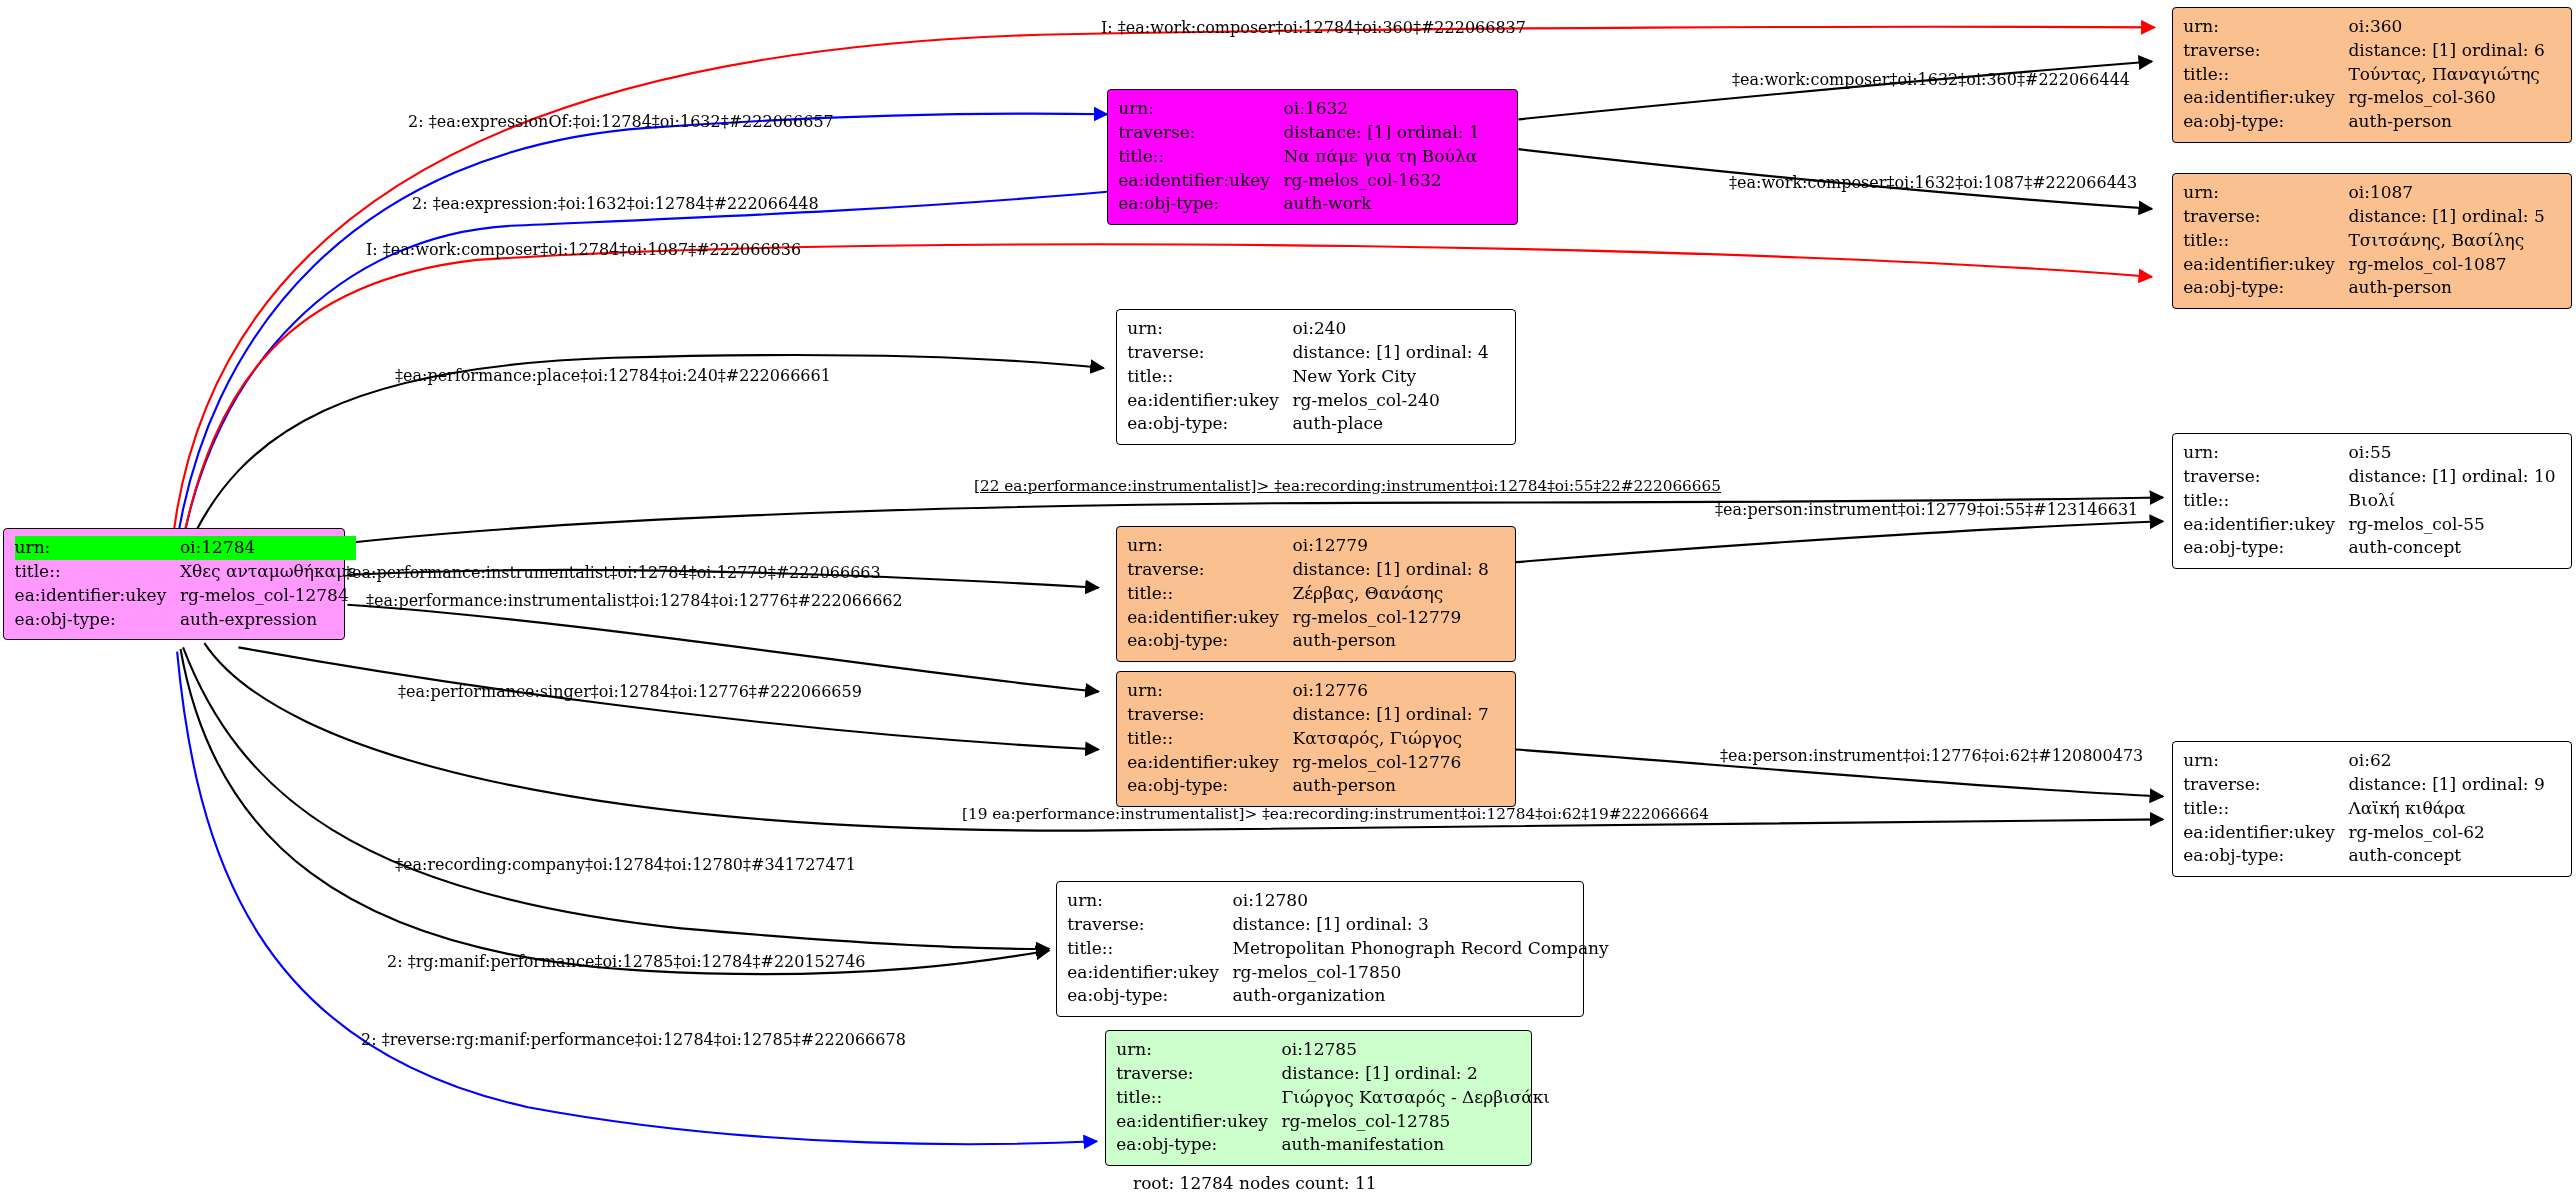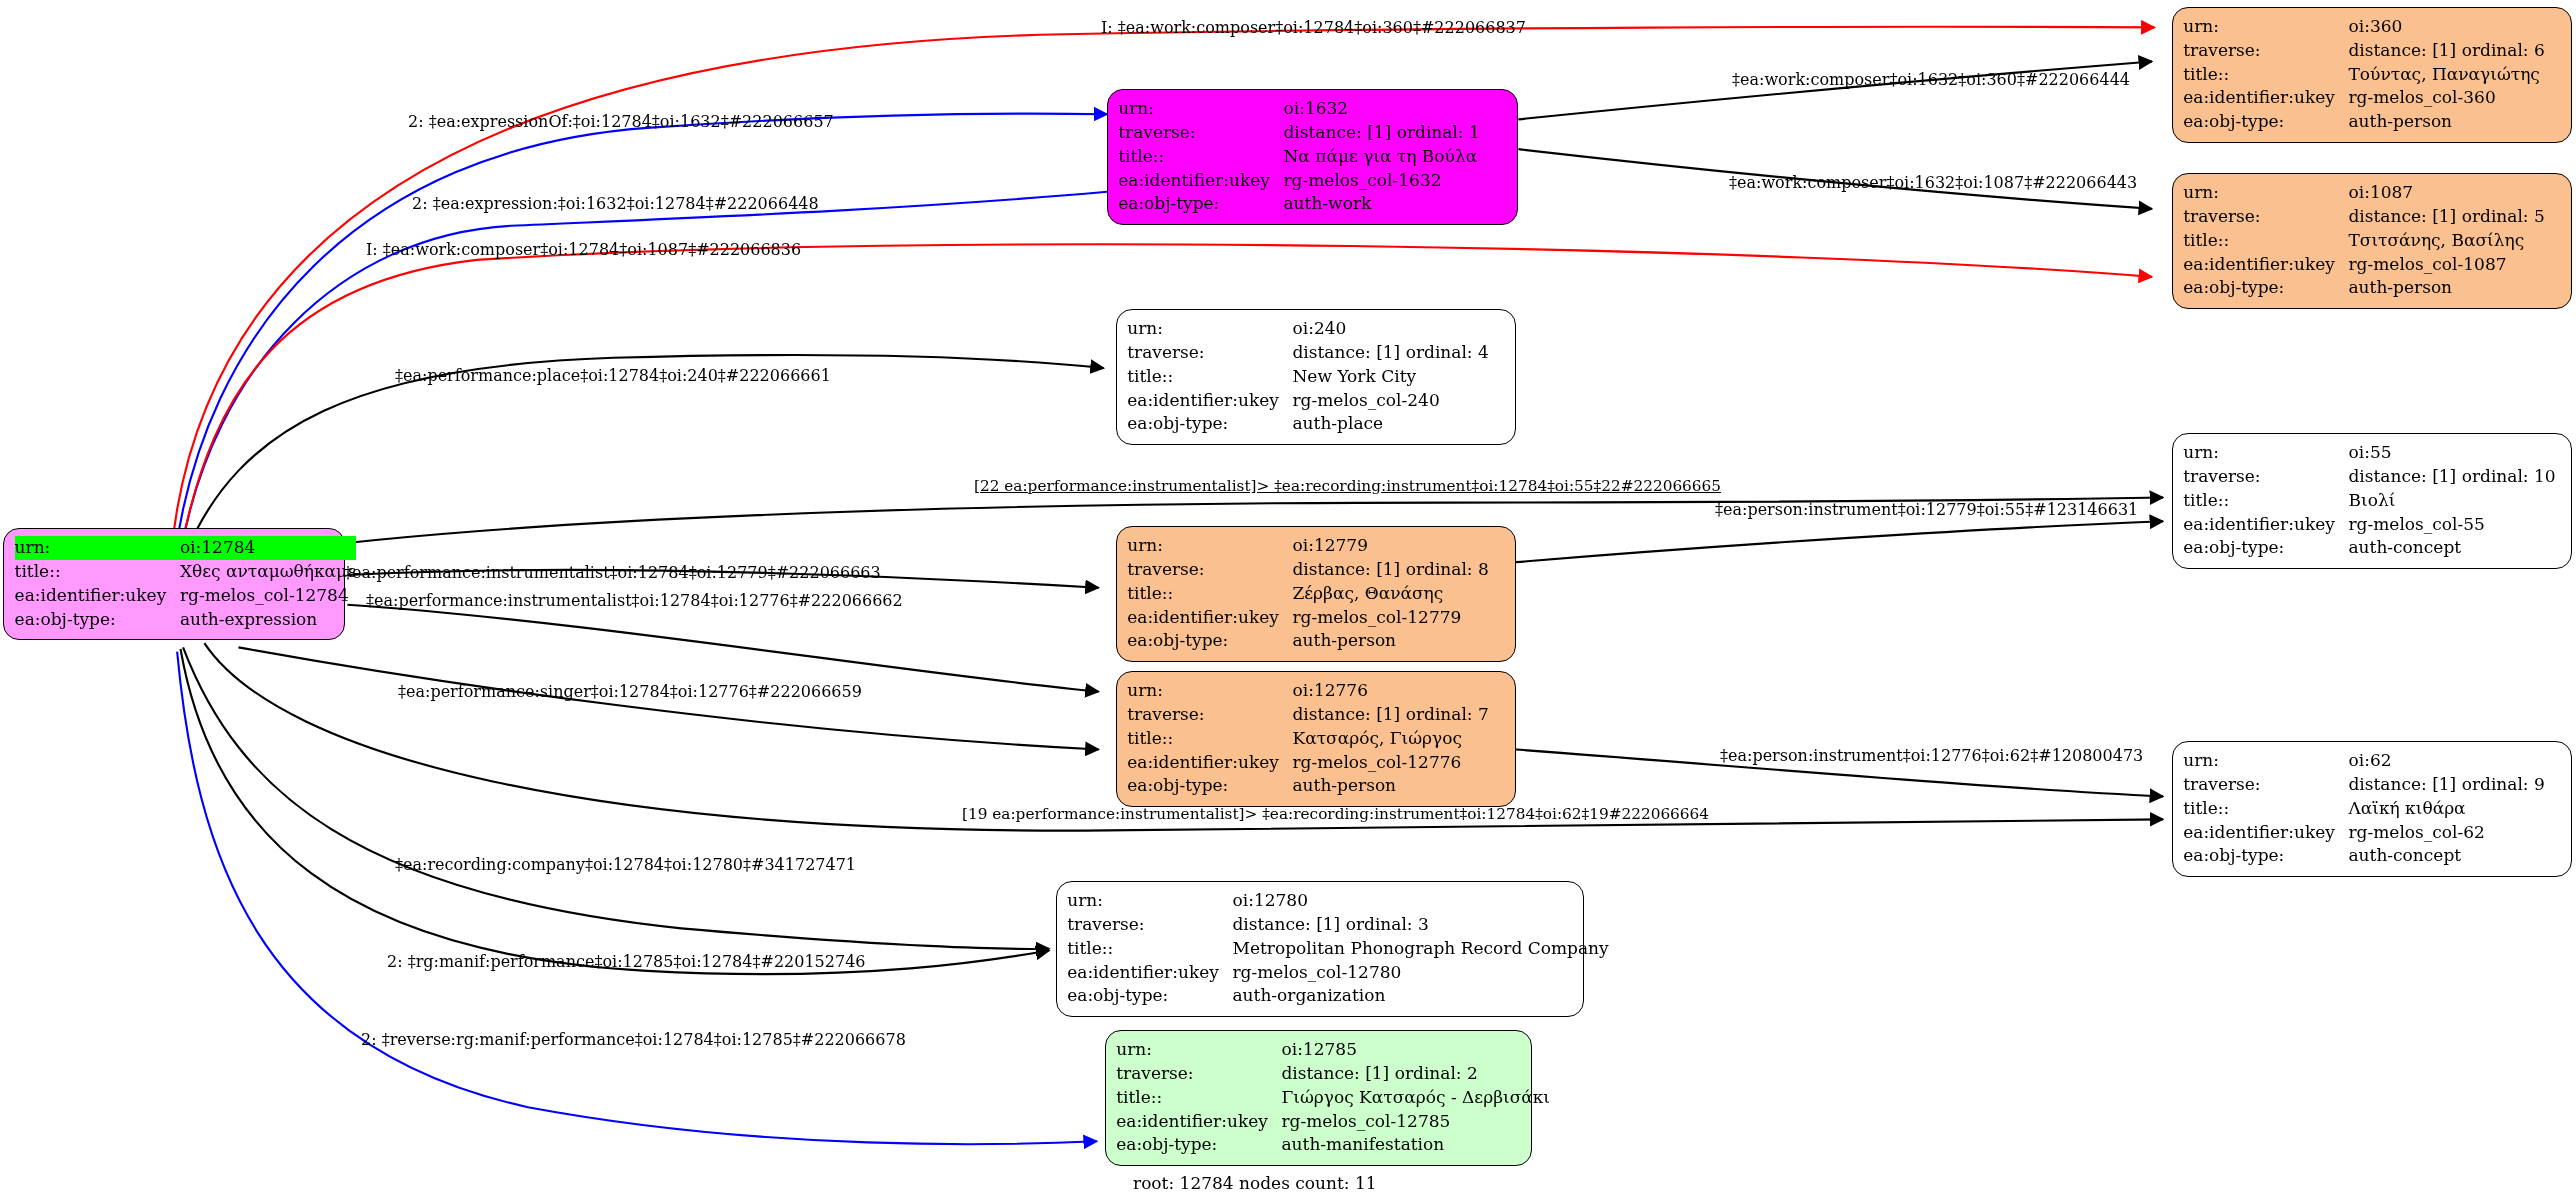--- a/index.html
+++ b/index.html
@@ -19,21 +19,21 @@
     position: absolute;
     left: 0;
     top: 0;
     width: 2576px;
     height: 1201px;
     pointer-events: none;
   }
   .node {
     position: absolute;
     border: 1.7px solid #000000;
-    border-radius: 16px;
+    border-radius: 4px;
     box-sizing: border-box;
     padding: 6.8px 10.2px 8.5px 10.2px;
     background: #ffffff;
   }
   .node table {
     border-collapse: collapse;
     font-size: 17px;
     line-height: 1.0;
   }
   .node td {
@@ -373,21 +373,21 @@
       <tr>
         <td class="k">traverse:</td>
         <td class="v">distance: [1]     ordinal: 3</td>
       </tr>
       <tr>
         <td class="k">title::</td>
         <td class="v">Metropolitan Phonograph Record Company</td>
       </tr>
       <tr>
         <td class="k">ea:identifier:ukey</td>
-        <td class="v">rg-melos_col-12780</td>
+        <td class="v">rg-melos_col-17850</td>
       </tr>
       <tr>
         <td class="k">ea:obj-type:</td>
         <td class="v">auth-organization</td>
       </tr>
     </tbody>
       </table>
   </div>
 
   <div class="node node-manif" style="left:1105px; top:1030px; width:427px;">

